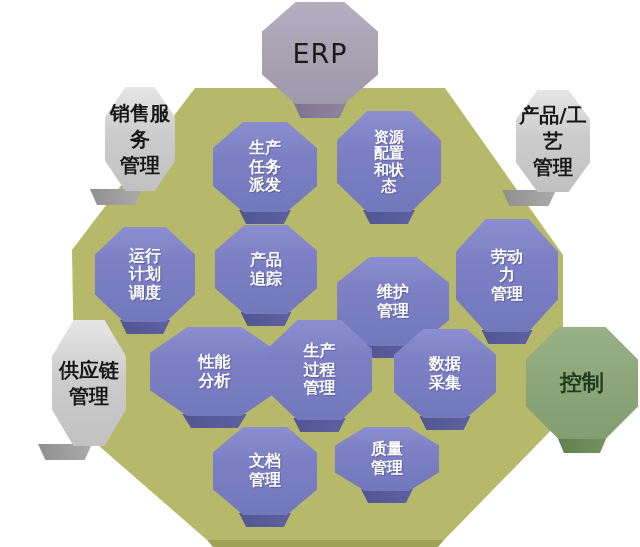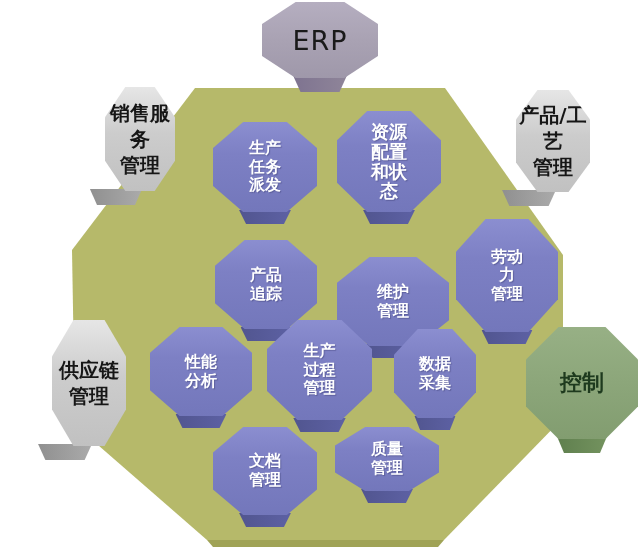--- a/index.html
+++ b/index.html
@@ -33,21 +33,21 @@
   }
   .label{white-space:pre-line;}
 
   
   .inner .face{
     background:linear-gradient(180deg,#8b8ed0 0%,#7d80c4 35%,#7377bb 100%);
     color:#ffffff;font-weight:bold;font-size:16px;line-height:1.16;
     text-shadow:1px 1px 1px rgba(40,40,90,0.35);
   }
   .inner .foot{background:linear-gradient(90deg,#51558f,#5d61a4);width:52%;height:14px;bottom:-12px;}
-  .inner.tight .face{font-size:18px;line-height:1.1;}
+  .inner.tight .face{font-size:15px;line-height:1.1;}
 
   
   .gray .face{
     background:linear-gradient(180deg,#e6e6e6 0%,#cccccc 45%,#c1c1c1 100%);
     color:#161616;font-weight:bold;font-size:20px;line-height:1.3;margin-left:48px;
   }
   .gray .foot{background:linear-gradient(90deg,#8f8f8f,#ababab);width:46%;height:16px;bottom:-14px;}
 
   
   .erp .face{
@@ -64,21 +64,21 @@
   .control .foot{background:linear-gradient(90deg,#5f7f4e,#74935f);width:46%;height:16px;bottom:-14px;}
 </style>
 </head>
 <body>
 
 <div class="canvas">
 
   <div class="mes"></div>
   <div class="mes-base"></div>
 
-  <div class="node erp" style="left:262px;top:2px;width:116px;height:76px;border-radius:17px;">
+  <div class="node erp" style="left:262px;top:2px;width:116px;height:102px;border-radius:17px;">
     <div class="foot"></div>
     <div class="face">
       <div class="label">ERP</div>
     </div>
   </div>
 
   <div class="node gray" style="left:57px;top:87px;width:118px;height:104px;">
     <div class="foot"></div>
     <div class="face">
       <div class="label">销售服务
@@ -121,22 +121,30 @@
   <div class="node inner tight" style="left:337px;top:111px;width:104px;height:101px;">
     <div class="foot"></div>
     <div class="face">
       <div class="label">资源
 配置
 和状
 态</div>
     </div>
   </div>
 
-
-  <div class="node inner" style="left:215px;top:225px;width:102px;height:89px;margin-top:15px;">
+  <div class="node inner" style="left:95px;top:227px;width:100px;height:95px;">
+    <div class="foot"></div>
+    <div class="face">
+      <div class="label">运行
+计划
+调度</div>
+    </div>
+  </div>
+
+  <div class="node inner" style="left:215px;top:225px;width:102px;height:89px;">
     <div class="foot"></div>
     <div class="face">
       <div class="label">产品
 追踪</div>
     </div>
   </div>
 
   <div class="node inner" style="left:337px;top:225px;width:112px;height:89px;margin-top:32px;">
     <div class="foot"></div>
     <div class="face">
@@ -147,38 +155,38 @@
 
   <div class="node inner" style="left:456px;top:219px;width:102px;height:113px;">
     <div class="foot"></div>
     <div class="face">
       <div class="label">劳动
 力
 管理</div>
     </div>
   </div>
 
-  <div class="node inner" style="left:150px;top:327px;width:102px;height:89px;">
+  <div class="node inner" style="left:150px;top:327px;width:102px;height:89px;padding-left:27px;">
     <div class="foot"></div>
     <div class="face">
       <div class="label">性能
 分析</div>
     </div>
   </div>
 
   <div class="node inner" style="left:267px;top:320px;width:105px;height:100px;">
     <div class="foot"></div>
     <div class="face">
       <div class="label">生产
 过程
 管理</div>
     </div>
   </div>
 
-  <div class="node inner" style="left:394px;top:329px;width:82px;height:89px;">
+  <div class="node inner" style="left:394px;top:329px;width:102px;height:89px;">
     <div class="foot"></div>
     <div class="face">
       <div class="label">数据
 采集</div>
     </div>
   </div>
 
   <div class="node inner" style="left:213px;top:427px;width:104px;height:88px;font-family:Liberation Serif, serif;">
     <div class="foot"></div>
     <div class="face">

